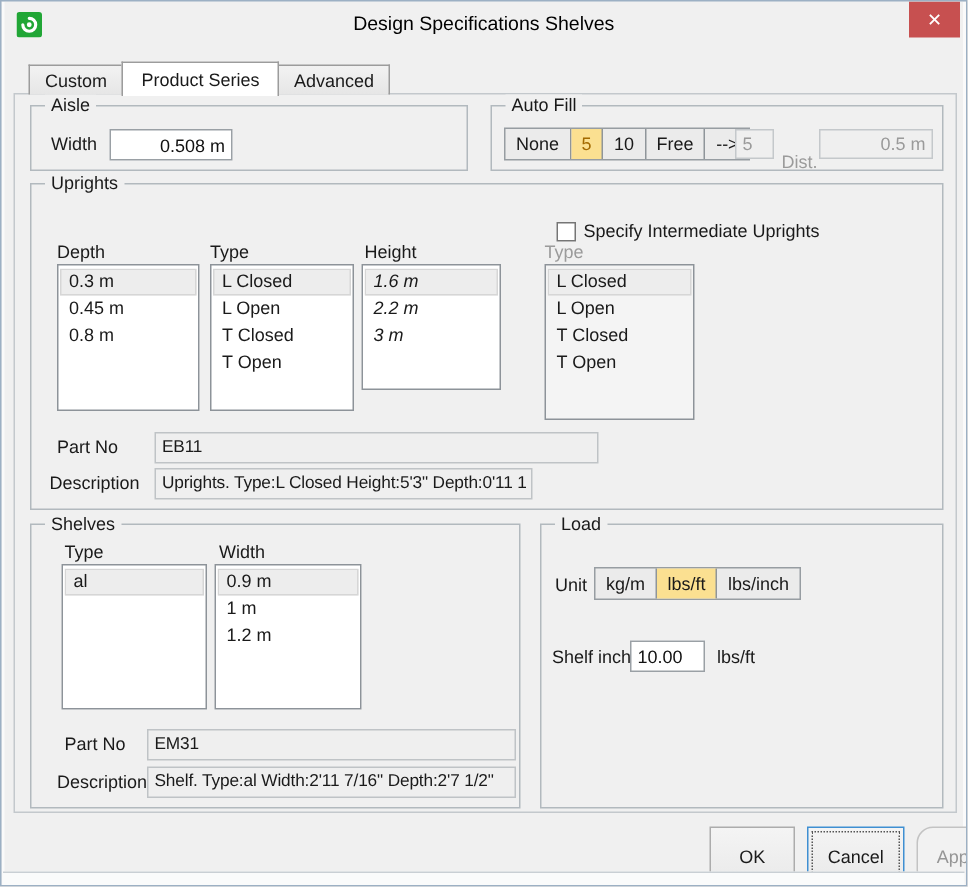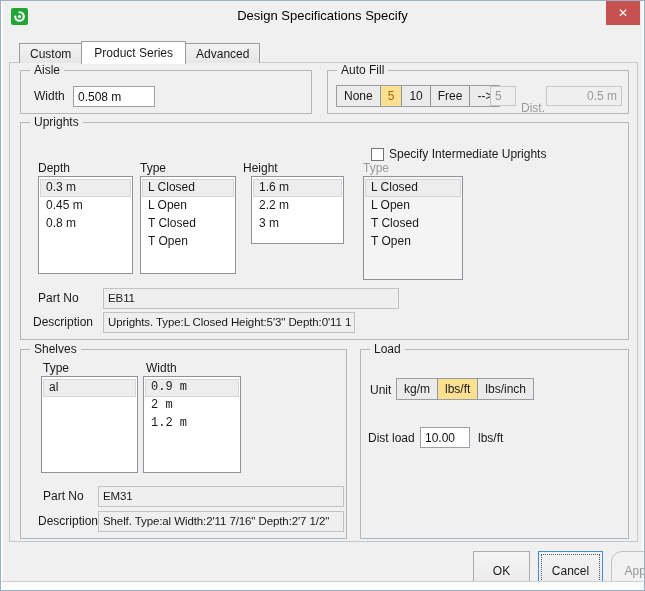--- a/index.html
+++ b/index.html
@@ -63,35 +63,35 @@
 <div class="window">
 
   <div class="titlebar">
     <span class="app-icon">
       <svg width="17" height="17" viewBox="0 0 17 17">
         <rect x="0" y="0" width="17" height="17" rx="2" fill="#21a636"></rect>
         <path d="M8.5 4.2 a4.3 4.3 0 1 1 -4.3 4.3" fill="none" stroke="#ffffff" stroke-width="2.1" stroke-linecap="round"></path>
         <circle cx="8.5" cy="8.5" r="1.6" fill="#ffffff"></circle>
       </svg>
     </span>
-    <div class="win-title">Design Specifications Specify</div>
+    <div class="win-title">Design Specifications Shelves</div>
     <div class="close-btn">✕</div>
   </div>
 
   <div class="tabs">
       <div class="tab">Custom</div>
       <div class="tab sel">Product Series</div>
       <div class="tab">Advanced</div>
     </div>
   <div class="tabpanel">
 
     <div class="group" style="left:10px; top:7px; width:292px; height:44px;">
       <span class="legend">Aisle</span>
       <span class="lbl" style="left:13px; top:18px;">Width</span>
-      <input class="txt" style="left: 52px; top: 15px; width: 82px; height: 21px;" value="0.508 m">
+      <input class="txt" style="left: 52px; top: 15px; width: 82px; height: 21px; text-align: right;" value="0.508 m">
     </div>
 
     <div class="group" style="left:317px; top:7px; width:302px; height:44px;">
       <span class="legend">Auto Fill</span>
       <div class="seg autofill" style="left:8px; top:14px;">
           <div class="segitem">None</div>
           <div class="segitem sel">5</div>
           <div class="segitem">10</div>
           <div class="segitem">Free</div>
           <div class="segitem">--&gt;</div>
@@ -118,21 +118,21 @@
           <div class="li sel">0.3 m</div>
           <div class="li">0.45 m</div>
           <div class="li">0.8 m</div>
         </div>
       <div class="listbox" style="left:119px; top:53px; width:96px; height:98px;">
           <div class="li sel">L Closed</div>
           <div class="li">L Open</div>
           <div class="li">T Closed</div>
           <div class="li">T Open</div>
         </div>
-      <div class="listbox" style="left:230px; top:53px; width:93px; height:68px;">
+      <div class="listbox" style="left:220px; top:53px; width:93px; height:84px;font-style:italic;">
           <div class="li sel">1.6 m</div>
           <div class="li">2.2 m</div>
           <div class="li">3 m</div>
         </div>
       <div class="listbox dis" style="left:342px; top:53px; width:100px; height:104px;">
           <div class="li sel">L Closed</div>
           <div class="li">L Open</div>
           <div class="li">T Closed</div>
           <div class="li">T Open</div>
         </div>
@@ -145,43 +145,43 @@
 
     <div class="group" style="left:10px; top:286px; width:327px; height:190px;">
       <span class="legend">Shelves</span>
 
       <span class="lbl" style="left:22px; top:11px;">Type</span>
       <span class="lbl" style="left:125px; top:11px;">Width</span>
 
       <div class="listbox" style="left:20px; top:26px; width:97px; height:97px;">
           <div class="li sel">al</div>
         </div>
-      <div class="listbox" style="left:122px; top:26px; width:98px; height:97px;font-family:Liberation Mono, monospace;">
+      <div class="listbox" style="left:122px; top:26px; width:98px; height:97px;">
           <div class="li sel">0.9 m</div>
-          <div class="li">2 m</div>
+          <div class="li">1 m</div>
           <div class="li">1.2 m</div>
         </div>
 
       <span class="lbl" style="left:22px; top:139px;">Part No</span>
       <div class="rofield" style="left:77px; top:136px; width:246px; height:21px;">EM31</div>
       <span class="lbl" style="left:17px; top:164px;">Description</span>
       <div class="rofield" style="left:77px; top:161px; width:246px; height:21px;">Shelf. Type:al Width:2'11 7/16" Depth:2'7 1/2"</div>
     </div>
 
     <div class="group" style="left:350px; top:286px; width:269px; height:190px;">
       <span class="legend">Load</span>
 
       <span class="lbl" style="left:9px; top:33px;">Unit</span>
       <div class="seg unit" style="left:35px; top:28px;">
           <div class="segitem">kg/m</div>
           <div class="segitem sel">lbs/ft</div>
           <div class="segitem">lbs/inch</div>
         </div>
 
-      <span class="lbl" style="left:7px; top:81px;">Dist load</span>
+      <span class="lbl" style="left:7px; top:81px;">Shelf inch</span>
       <input class="txt" style="left: 59px; top: 77px; width: 50px; height: 21px;" value="10.00">
       <span class="lbl" style="left:117px; top:81px;">lbs/ft</span>
     </div>
 
   </div>
 
   <button class="btn" style="left:440px; top:550px; width:57px;">OK</button>
   <button class="btn focused" style="left:505px; top:550px; width:65px;">Cancel</button>
   <button class="btn disabled" style="left:578px; top:550px; width:57px;border-radius:11px;">Apply</button>
 

